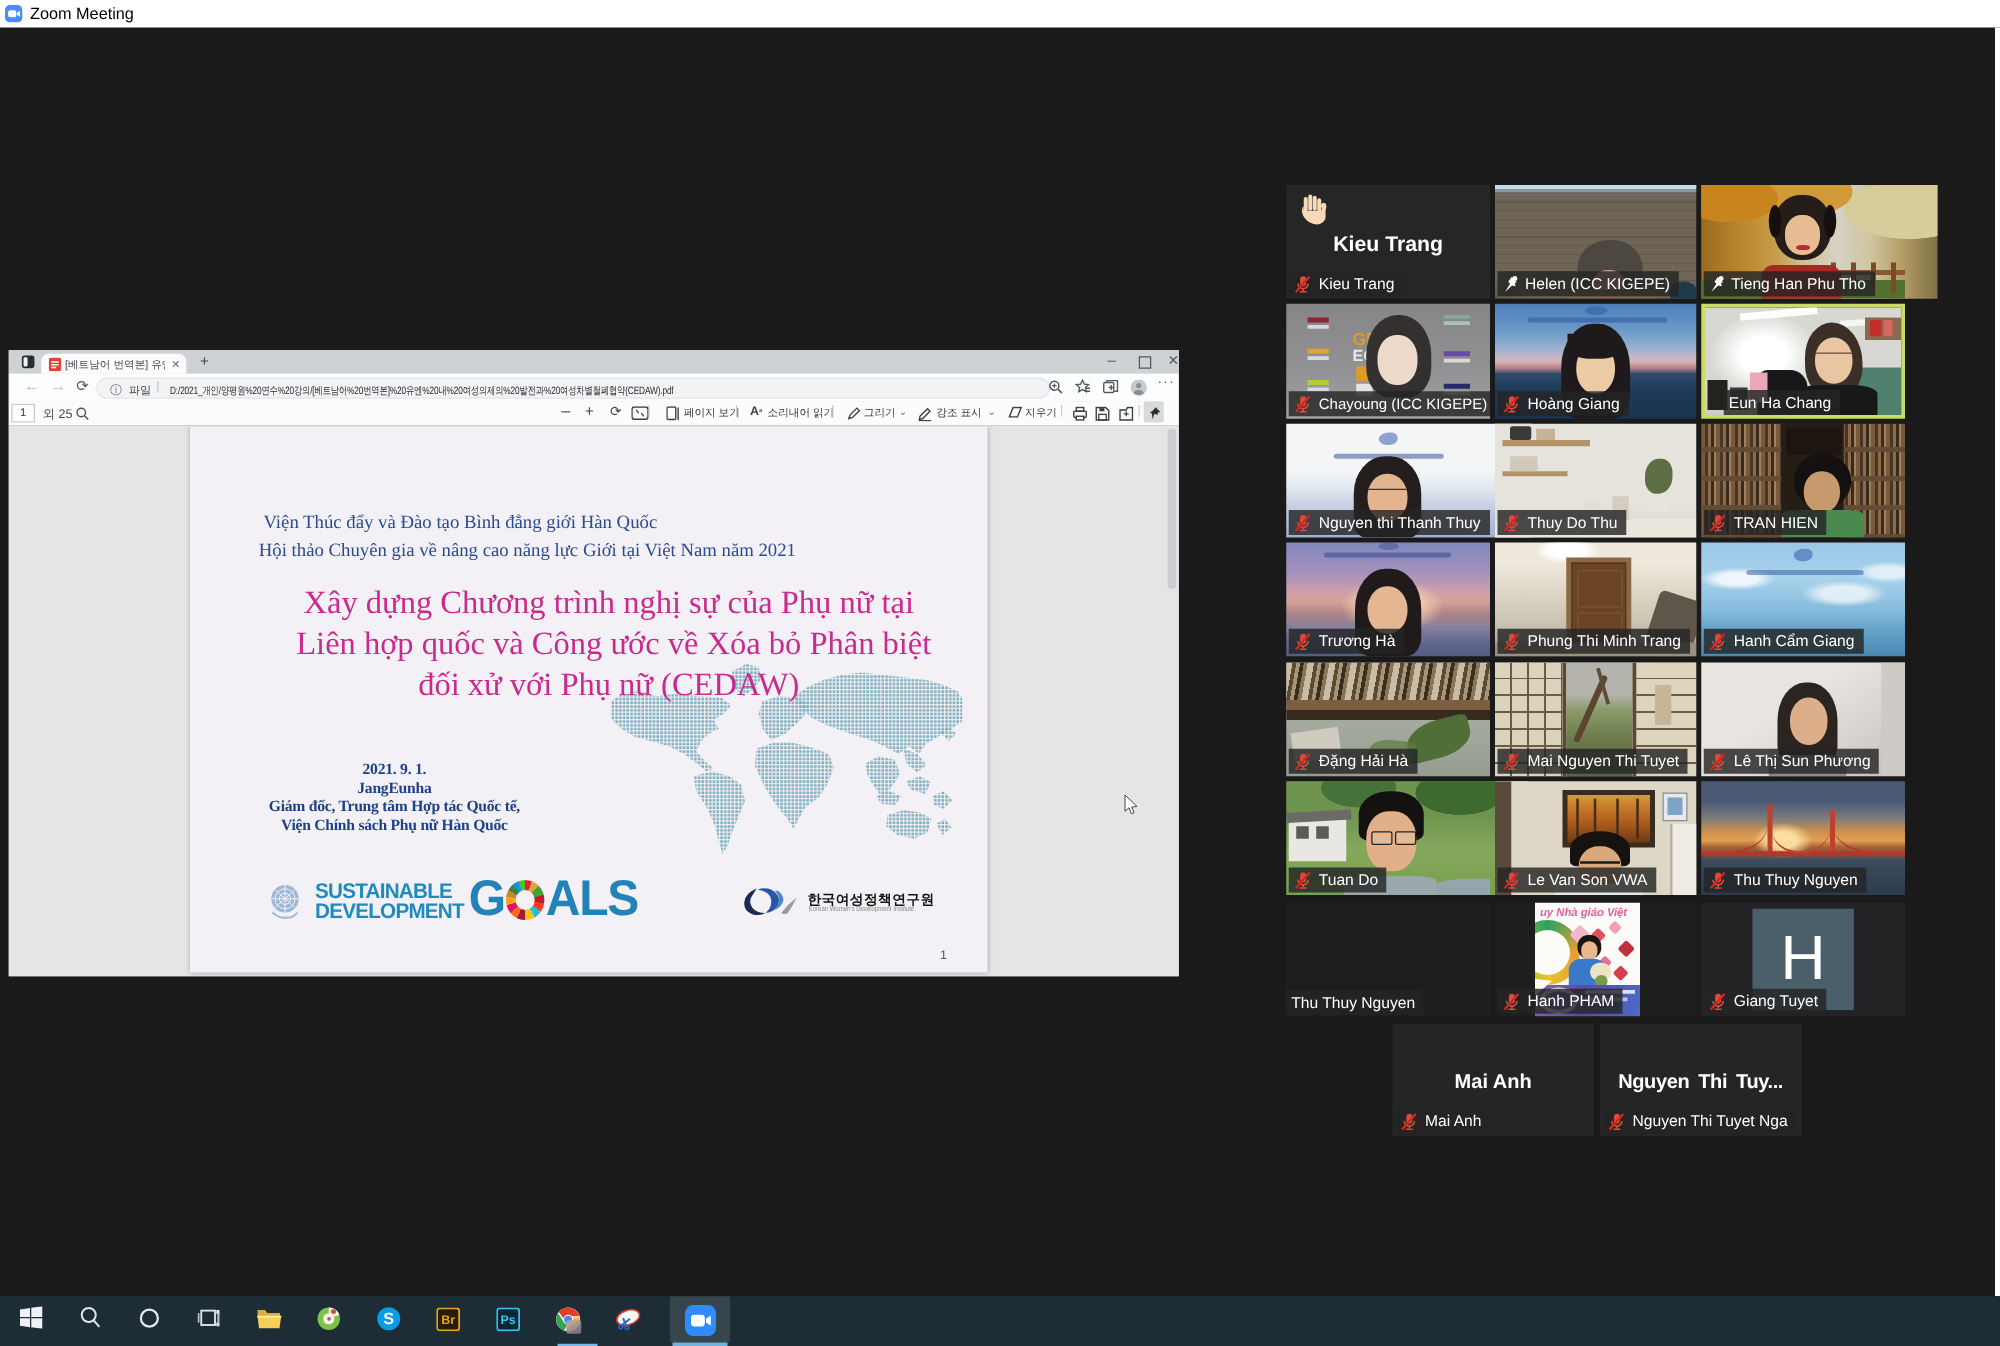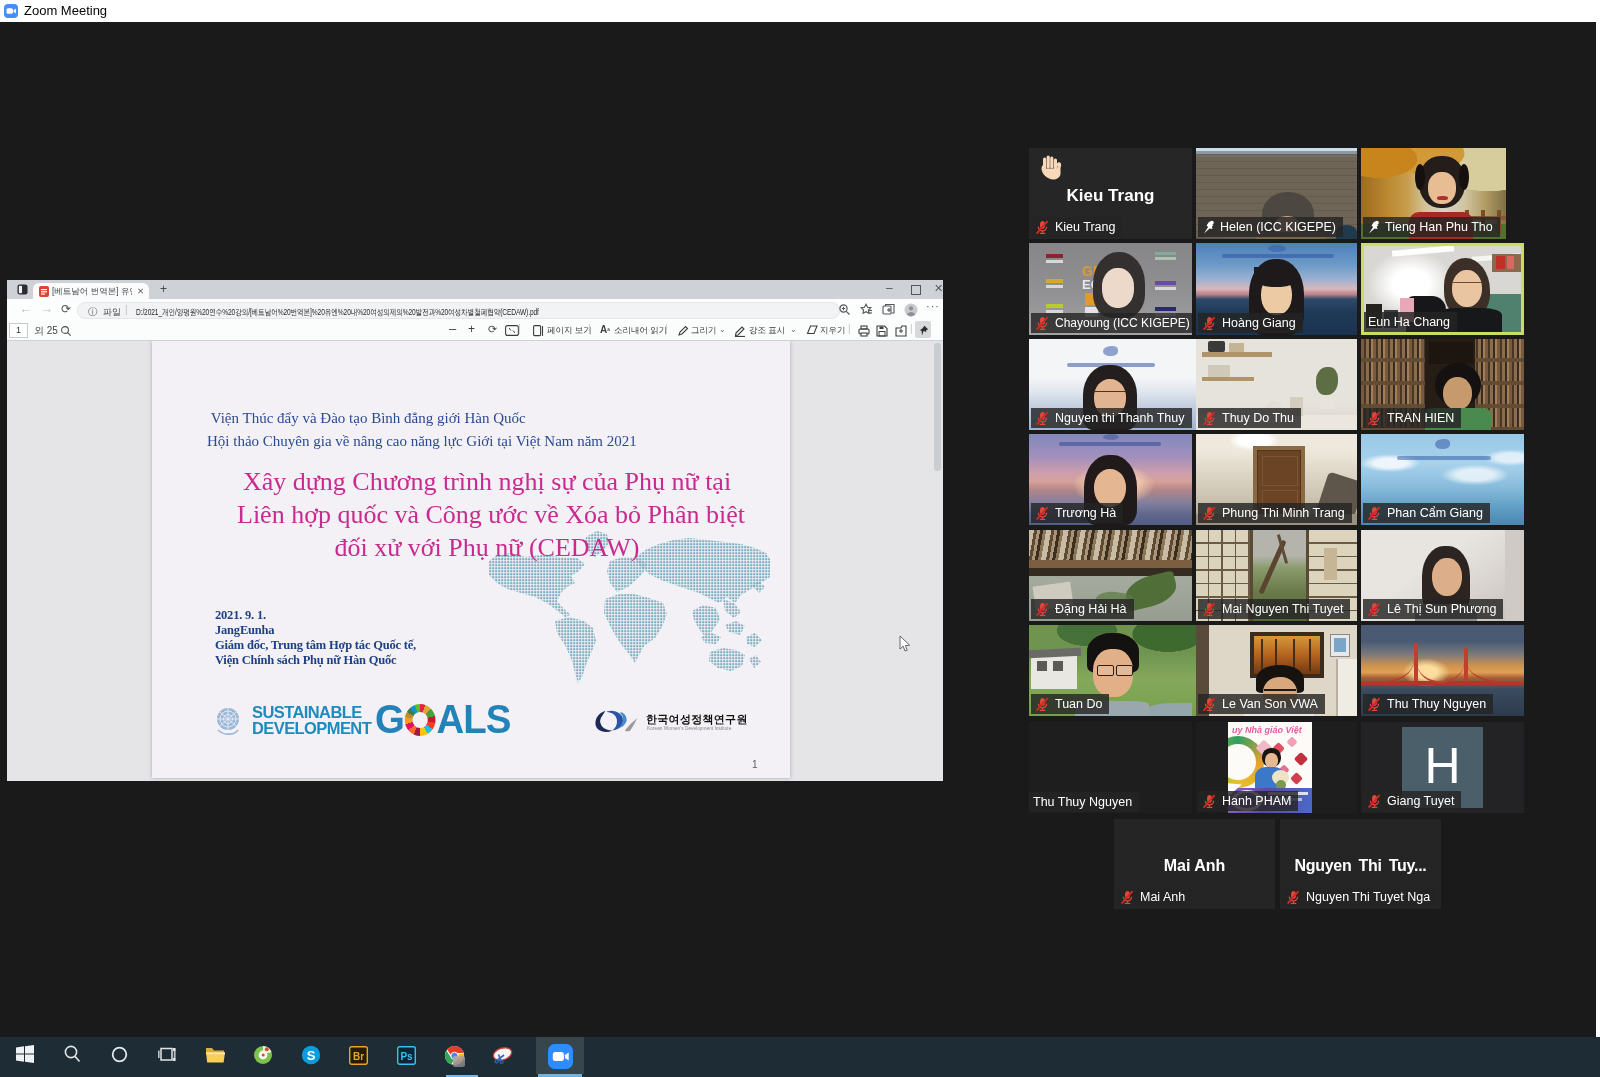--- a/index.html
+++ b/index.html
@@ -189,21 +189,21 @@
           <path d="M236 94 L247 90 L256 95 L251 104 L240 101 Z"></path>
           <path d="M257 106 L266 102 L273 109 L266 116 L258 113 Z"></path>
           <path d="M221 121 L234 117 L247 119 L256 124 L253 135 L242 140 L229 137 L220 130 Z"></path>
           <path d="M260 128 L267 124 L272 131 L265 137 Z"></path>
           <path d="M262 54 L270 50 L276 56 L270 62 Z"></path>
         </g>
       </svg>
       <div id="ptitle" class="abs serif" style="left:85px;top:124px;width:500px;text-align:center;font-size:26px;line-height:33px;color:#c92a8e;white-space:nowrap;">
         Xây dựng Chương trình nghị sự của Phụ nữ tại<br>Liên hợp quốc và Công ước về Xóa bỏ Phân biệt<br>đối xử với Phụ nữ (CEDAW)
       </div>
-      <div class="abs serif" style="left:63px;top:267px;font-size:12.5px;letter-spacing:-0.2px;line-height:15px;font-weight:bold;color:#1d4086;">
+      <div class="abs serif" style="left:63px;top:267px;font-size:12.5px;letter-spacing:-0.2px;line-height:15px;font-weight:bold;color:#1d4086;text-align:center;">
         2021. 9. 1.<br>JangEunha<br>Giám đốc, Trung tâm Hợp tác Quốc tế,<br>Viện Chính sách Phụ nữ Hàn Quốc
       </div>
 
       <svg class="abs" style="left:60px;top:363px" width="32" height="32" viewBox="0 0 32 32">
         <circle cx="16" cy="15" r="11" fill="#9cb8d8"></circle>
         <g stroke="#f3f1f5" stroke-width="0.8" fill="none">
           <circle cx="16" cy="15" r="8"></circle>
             <circle cx="16" cy="15" r="4.5"></circle>
           <line x1="5" y1="15" x2="27" y2="15"></line>
             <line x1="16" y1="4" x2="16" y2="26"></line>
@@ -269,21 +269,21 @@
   <div class="abs" style="left:140px;top:77px;width:21px;height:14px;background:#1e3a4c;border-radius:50% 50% 0 0;"></div>
   <div class="lb">
         <svg width="13" height="14" viewBox="0 0 13 14">
           <circle cx="9.8" cy="2.8" r="2" fill="#fff"></circle>
           <path d="M7.2 1.6 L11.4 5.8 L9.9 6.3 L10.4 9 L7.6 8.4 L2 13.6 L6.1 6.9 L4.6 5.4 Z" fill="#fff"></path>
         </svg>
         <span>Helen (ICC KIGEPE)</span>
       </div>
 </div>
 
-<div class="tile" style="left:1361px;top:148px;width:145px;height:91px;background:
+<div class="tile" style="left:1361px;top:148px;width:189px;height:91px;background:
   radial-gradient(70px 34px at 12% 12%,#c8851e 0 55%,rgba(0,0,0,0) 56%),
   radial-gradient(90px 40px at 40% 6%,#d29a36 0 50%,rgba(0,0,0,0) 51%),
   radial-gradient(100px 44px at 88% 22%,#d6cc9c 0 52%,rgba(0,0,0,0) 53%),
   linear-gradient(90deg,#9c6b20 0,#bb8830 18%,#c79d4c 32%,#d2c298 44%,#d6d2c4 58%,#cfc49e 72%,#b19a62 86%,#7e7046 100%);">
   <div class="abs" style="left:0px;top:76px;width:163px;height:15px;background:#53702c;"></div>
   <div class="abs" style="left:92px;top:62px;width:71px;height:24px;background:repeating-linear-gradient(90deg,rgba(0,0,0,0) 0 12px,#7b4a26 12px 16px),linear-gradient(180deg,rgba(0,0,0,0) 0 6px,#8a5830 6px 10px,rgba(0,0,0,0) 10px);"></div>
   <div class="abs" style="left:58px;top:8px;width:46px;height:52px;background:#241d1a;border-radius:46%;"></div>
   <div class="abs" style="left:54px;top:16px;width:10px;height:26px;background:#15100e;border-radius:50%;"></div>
   <div class="abs" style="left:98px;top:16px;width:10px;height:26px;background:#15100e;border-radius:50%;"></div>
   <div class="abs" style="left:67px;top:24px;width:28px;height:32px;background:#e9bd94;border-radius:46%;"></div>
@@ -361,21 +361,21 @@
   <div class="abs" style="left:143px;top:10px;width:7px;height:13px;background:#d86860;"></div>
   <div class="abs" style="left:42px;top:50px;width:40px;height:36px;background:#17171a;border-radius:8px 14px 0 0;"></div>
   <div class="abs" style="left:2px;top:58px;width:16px;height:24px;background:#23221f;"></div>
   <div class="abs" style="left:20px;top:64px;width:14px;height:18px;background:#353c44;"></div>
   <div class="abs" style="left:36px;top:52px;width:14px;height:24px;background:#e8a8b8;"></div>
   <div class="abs" style="left:100px;top:48px;width:57px;height:38px;background:#50806e;"></div>
   <div class="abs" style="left:80px;top:12px;width:46px;height:60px;background:#3c2f28;border-radius:46% 54% 40% 44%;"></div>
   <div class="abs" style="left:88px;top:24px;width:30px;height:37px;background:#e9c5a2;border-radius:48%;"></div>
   <div class="abs" style="left:89px;top:36px;width:29px;height:8px;border-top:1.5px solid #6a4a3a;"></div>
   <div class="abs" style="left:72px;top:62px;width:66px;height:24px;background:#17181a;border-radius:30% 30% 0 0;"></div>
-  <div class="lb" style="left:0px;bottom:0px;justify-content:center;">
+  <div class="lb" style="left:15px;bottom:0px;justify-content:center;">
         <span>Eun Ha Chang</span>
       </div>
 </div>
 
 <div class="tile" style="left:1029px;top:339px;width:196px;height:91px;background:linear-gradient(180deg,#f4f5f7 0 42%,#e0e6ef 58%,#bcc8dd 78%,#9fb2d2 100%);">
   <div class="abs" style="left:74px;top:7px;width:15px;height:10px;background:#4a6ab0;border-radius:60% 40% 50% 50%;opacity:.6;"></div>
   <div class="abs" style="left:38px;top:24px;width:88px;height:4px;background:rgba(40,70,150,.5);border-radius:2px;"></div>
   <div class="abs" style="left:54px;top:26px;width:54px;height:65px;background:#241f1e;border-radius:46% 46% 18% 18%;"></div>
   <div class="abs" style="left:65px;top:40px;width:32px;height:38px;background:#e2b590;border-radius:48%;"></div>
   <div class="abs" style="left:66px;top:52px;width:30px;height:7px;border-top:1.5px solid #4a3428;"></div>
@@ -494,21 +494,21 @@
   <div class="lb">
         <svg width="15" height="15" viewBox="0 0 15 15">
           <g stroke="#e0483c" fill="#e0483c">
             <rect x="5.6" y="1.5" width="3.8" height="7" rx="1.9"></rect>
             <path d="M3.4 6.8 a4.1 4.1 0 0 0 8.2 0" fill="none" stroke-width="1.3"></path>
             <line x1="7.5" y1="11" x2="7.5" y2="12.8" stroke-width="1.3"></line>
             <line x1="4.7" y1="13.4" x2="10.3" y2="13.4" stroke-width="1.3"></line>
           </g>
           <line x1="1.6" y1="13.6" x2="12.6" y2="1.2" stroke="#cf2a20" stroke-width="1.9"></line>
         </svg>
-        <span>Phan Cẩm Giang</span>
+        <span>Hanh Cẩm Giang</span>
       </div>
 </div>
 
 <div class="tile" style="left:1029px;top:530px;width:163px;height:91px;background:linear-gradient(180deg,#8e948a 0,#a4aa9e 55%,#969c90 100%);">
   <div class="abs" style="left:0px;top:0px;width:163px;height:34px;background:repeating-linear-gradient(100deg,#c9bca4 0 5px,#5e4a30 5px 8px,#a89478 8px 11px,#3c2e1e 11px 14px,#8a7656 14px 17px);"></div>
   <div class="abs" style="left:0px;top:30px;width:163px;height:9px;background:#7c5e40;"></div>
   <div class="abs" style="left:0px;top:38px;width:163px;height:8px;background:#352b20;"></div>
   <div class="abs" style="left:96px;top:46px;width:52px;height:30px;background:#4f6e38;border-radius:55% 12% 55% 12%;transform:rotate(-14deg);"></div>
   <div class="abs" style="left:66px;top:62px;width:38px;height:22px;background:#5d7a44;border-radius:50% 20% 50% 20%;transform:rotate(8deg);opacity:.7;"></div>
   <div class="abs" style="left:5px;top:54px;width:38px;height:24px;background:#cfcbbf;transform:rotate(-8deg);"></div>

